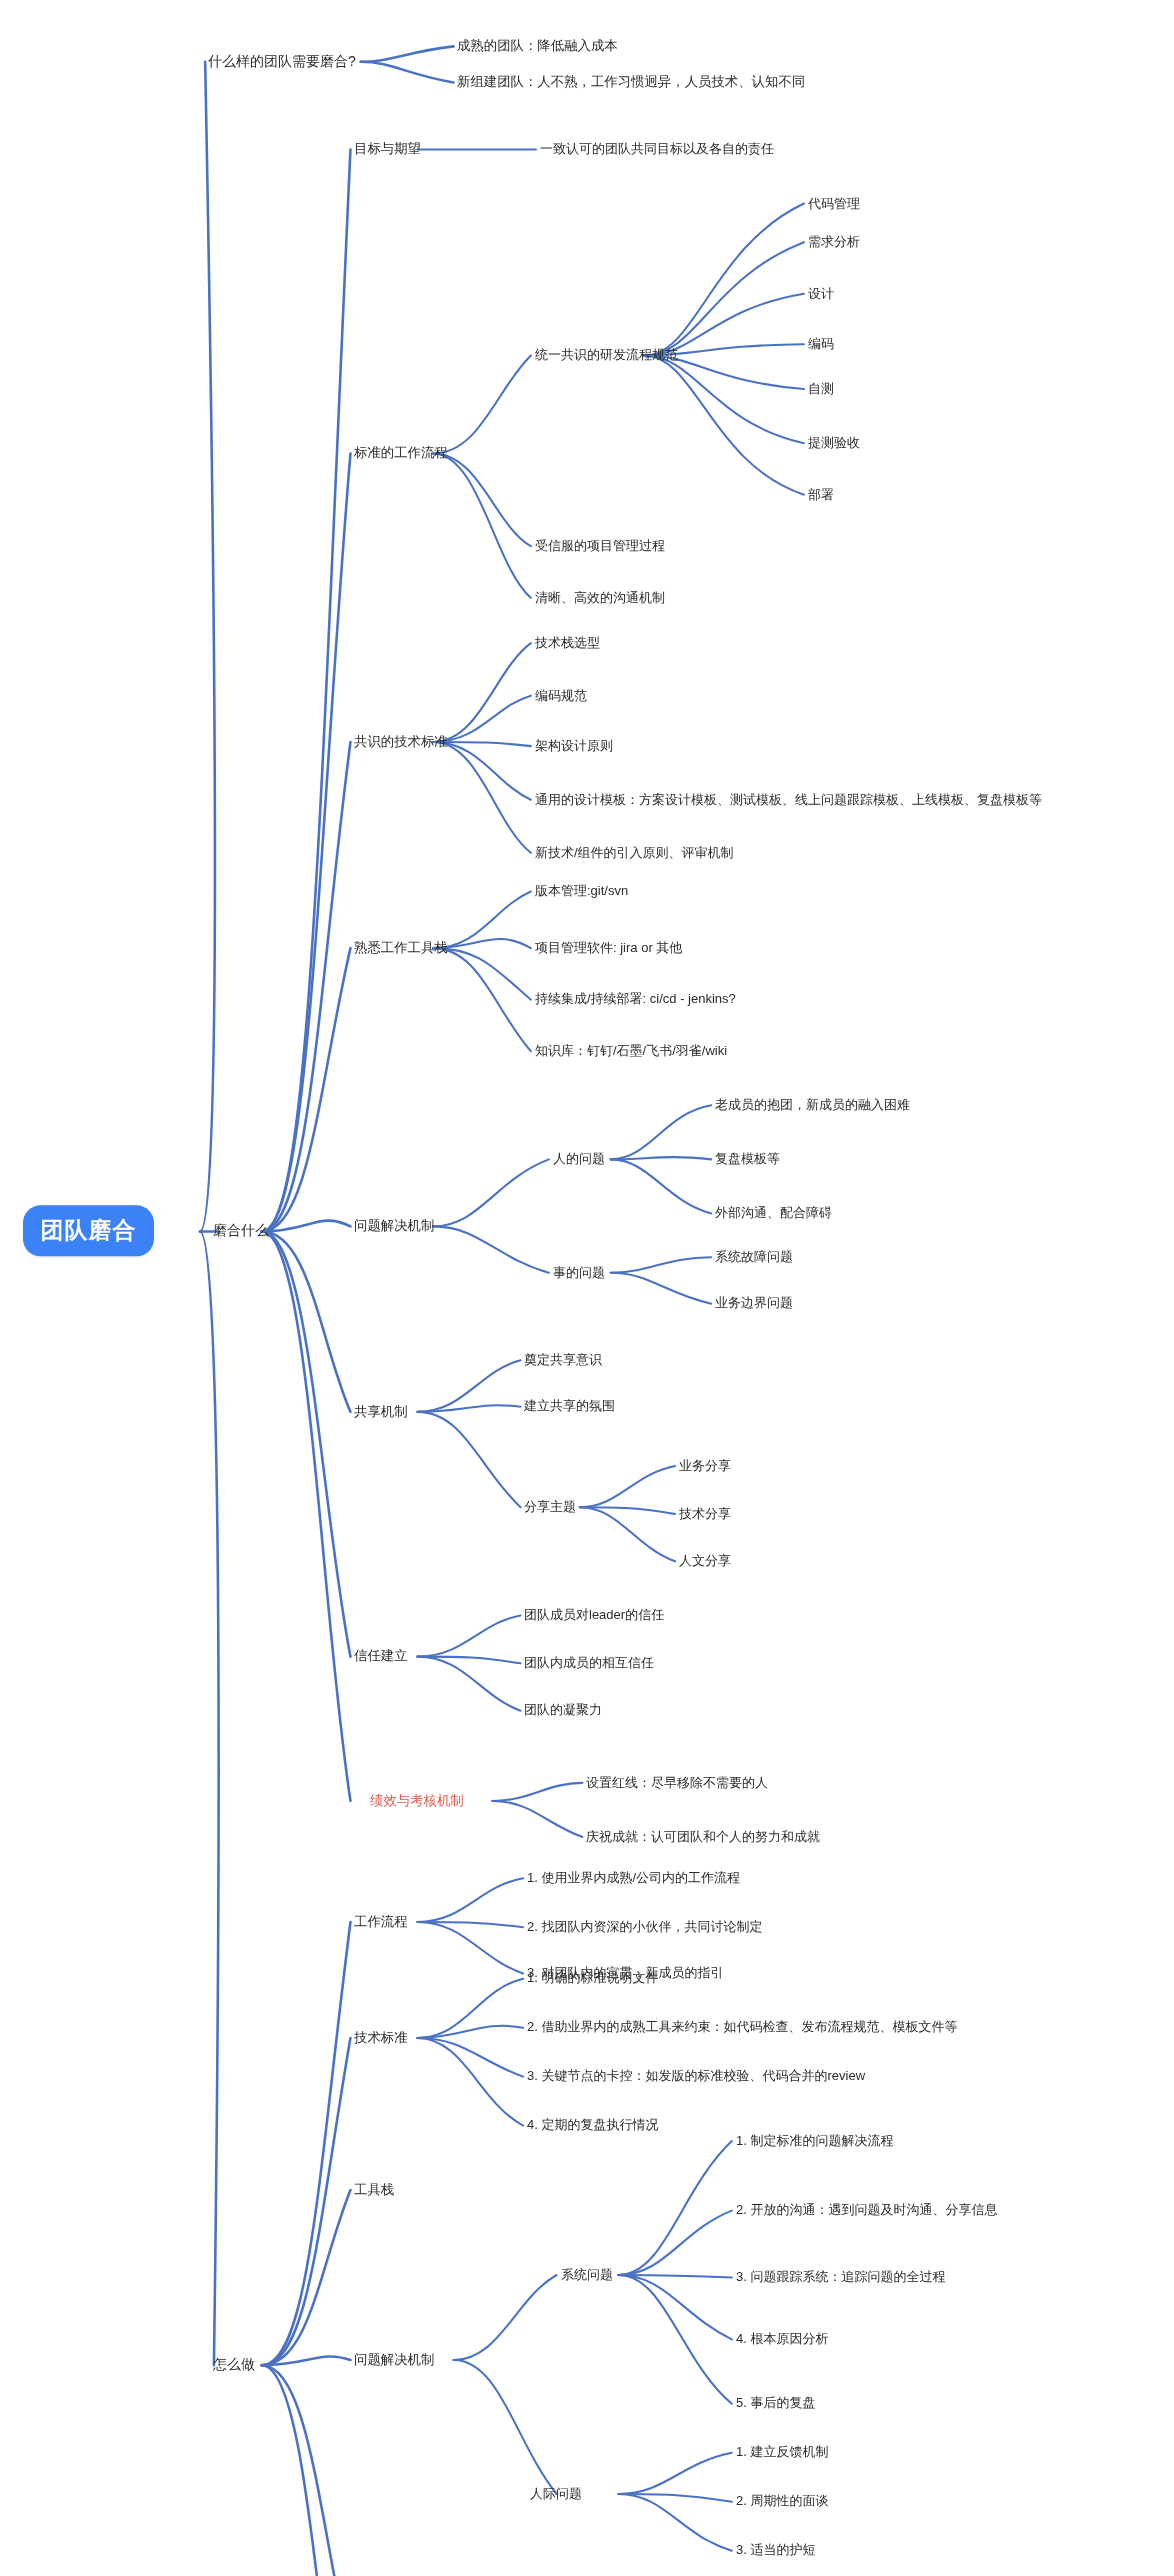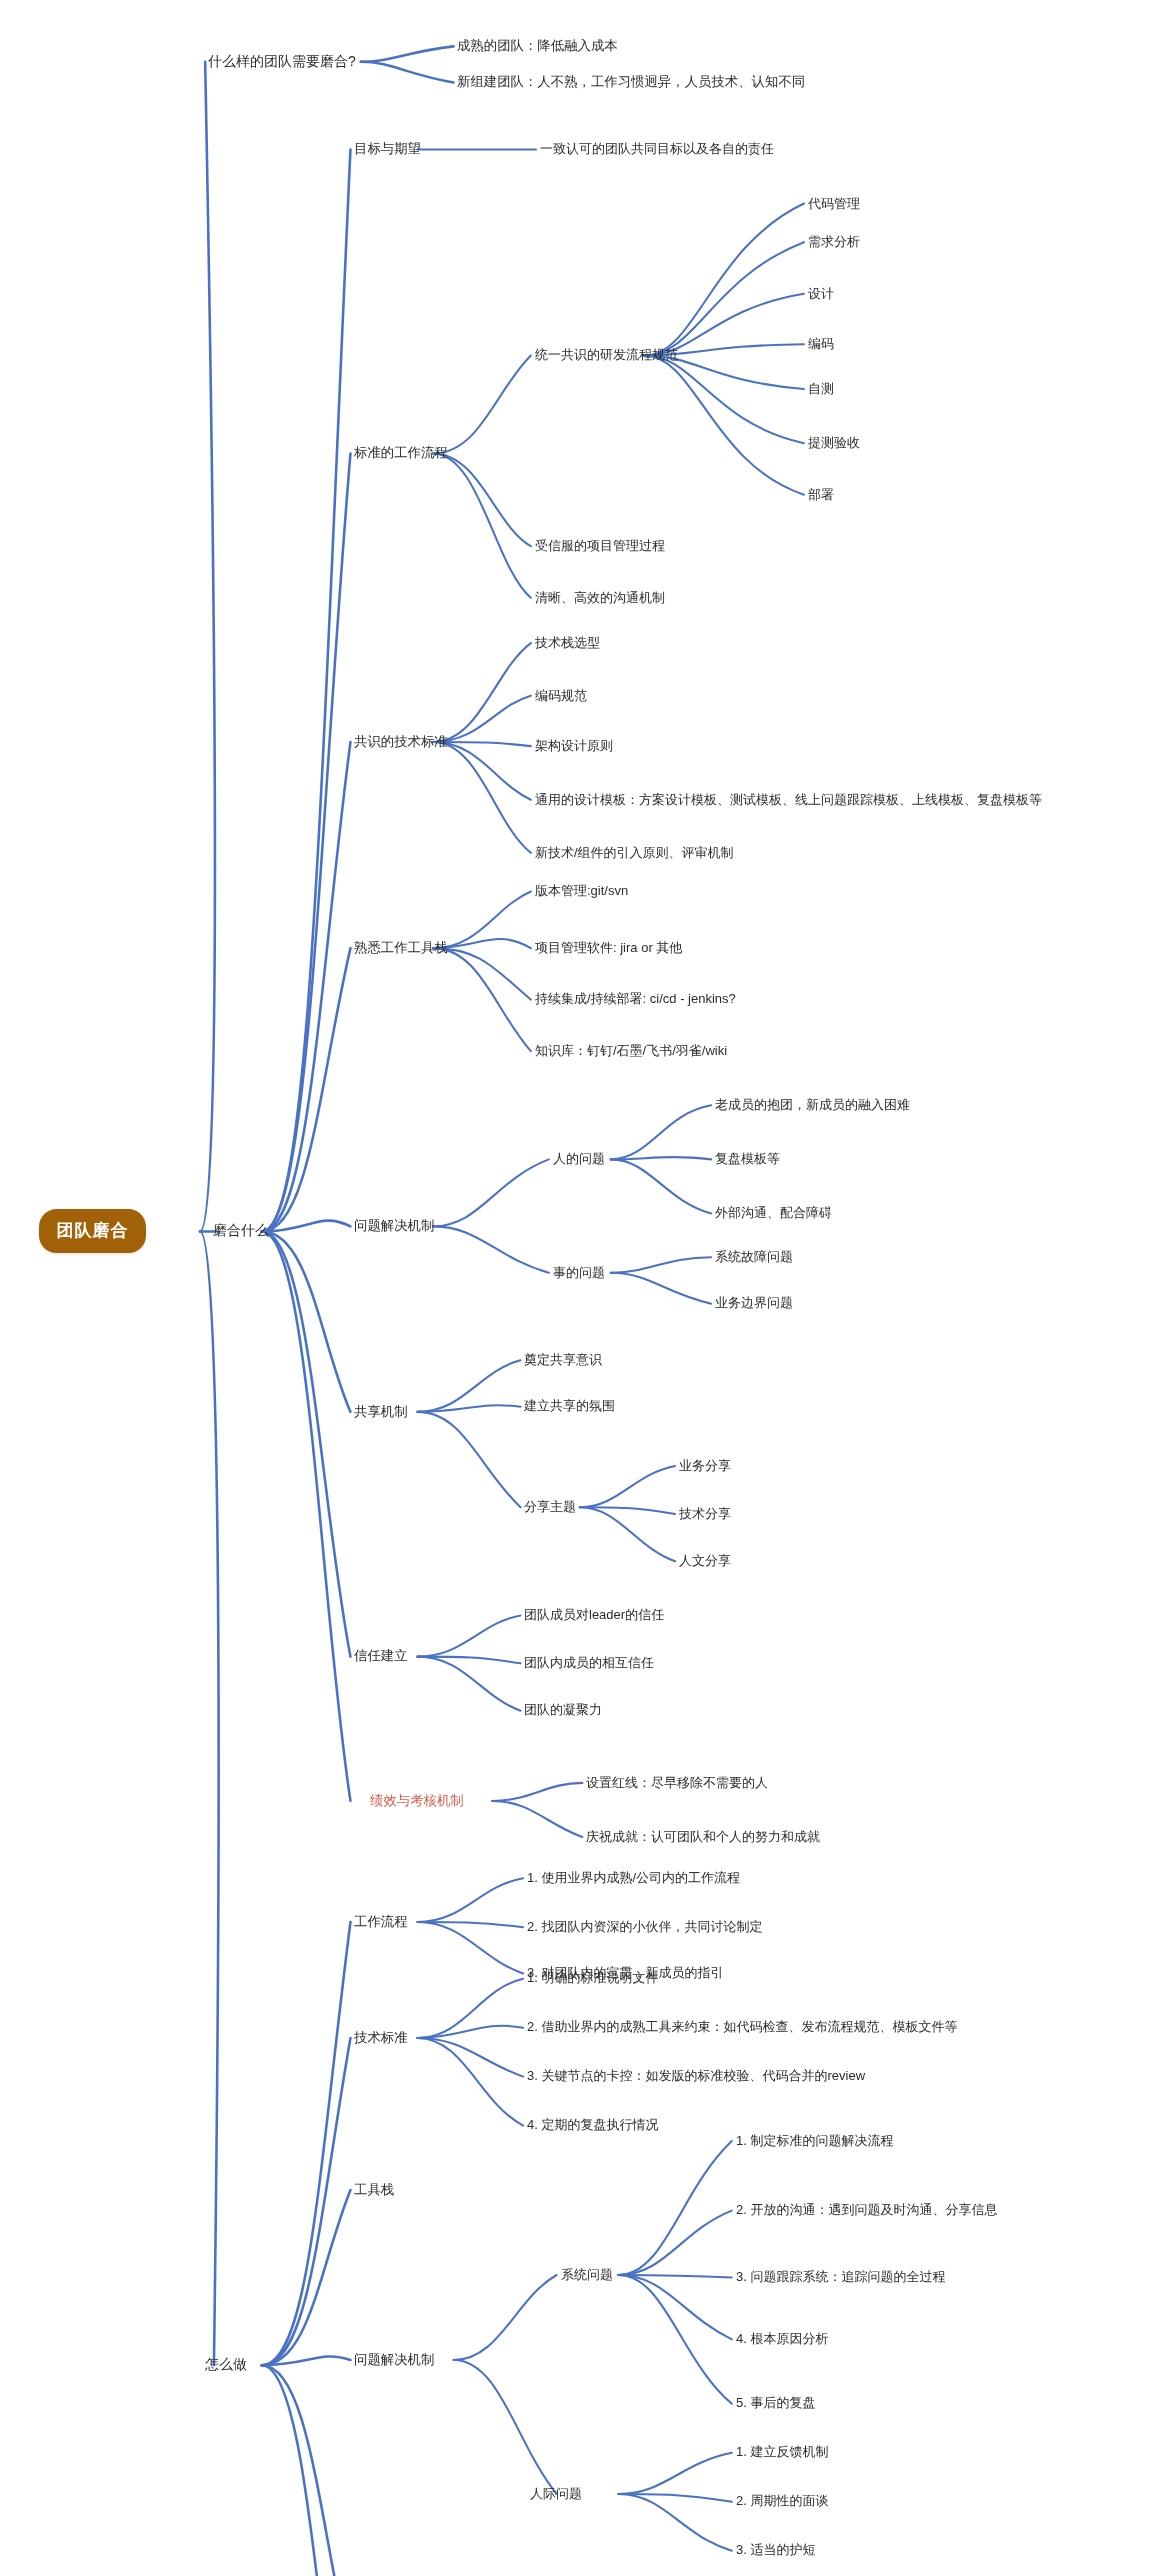--- a/index.html
+++ b/index.html
@@ -14,29 +14,28 @@
 
   .node{
     position:absolute;
     white-space:nowrap;
     font-size:13.4px;
     line-height:1.25;
     color:#2b2b2b;
     transform:translateY(-50%);
   }
   .node.root{
-    background:#a16207;
+    background:#3b82f6;
     color:#ffffff;
     font-weight:bold;
-    font-size:17px;
+    font-size:23px;
     padding:11.3px 17.5px;
     border-radius:17.5px;
     box-shadow:0 1px 2.1px rgba(0,0,0,.08);
     letter-spacing:1px;
-    margin-left:16px;
   }
   .node.lvl2{font-size:14px;}
   .node.lvl3{font-size:13.4px;}
   .node.lvl4{font-size:13px;}
   .node.accent{color:#e05a4a;}
 </style>
 </head>
 <body>
 
 <div id="canvas">
@@ -242,21 +241,21 @@
 
   <div class="node lvl3" style="left:354px;top:1656px;">信任建立</div>
   <div class="node lvl4" style="left:524px;top:1615px;">团队成员对leader的信任</div>
   <div class="node lvl4" style="left:524px;top:1663px;">团队内成员的相互信任</div>
   <div class="node lvl4" style="left:524px;top:1710px;">团队的凝聚力</div>
 
   <div class="node lvl3 accent" style="left:370px;top:1801px;">绩效与考核机制</div>
   <div class="node lvl4" style="left:586px;top:1783px;">设置红线：尽早移除不需要的人</div>
   <div class="node lvl4" style="left:586px;top:1837px;">庆祝成就：认可团队和个人的努力和成就</div>
 
-  <div class="node lvl2" style="left:205px;top:2365px;">怎么做</div>
+  <div class="node lvl2" style="left:213px;top:2365px;">怎么做</div>
 
   <div class="node lvl3" style="left:354px;top:1922px;">工作流程</div>
   <div class="node lvl4" style="left:527px;top:1878px;">1. 使用业界内成熟/公司内的工作流程</div>
   <div class="node lvl4" style="left:527px;top:1927px;">2. 找团队内资深的小伙伴，共同讨论制定</div>
   <div class="node lvl4" style="left:527px;top:1973px;">3. 对团队内的宣贯，新成员的指引</div>
 
   <div class="node lvl3" style="left:354px;top:2038px;">技术标准</div>
   <div class="node lvl4" style="left:527px;top:1978px;">1. 明确的标准说明文件</div>
   <div class="node lvl4" style="left:527px;top:2027px;">2. 借助业界内的成熟工具来约束：如代码检查、发布流程规范、模板文件等</div>
   <div class="node lvl4" style="left:527px;top:2076px;">3. 关键节点的卡控：如发版的标准校验、代码合并的review</div>

